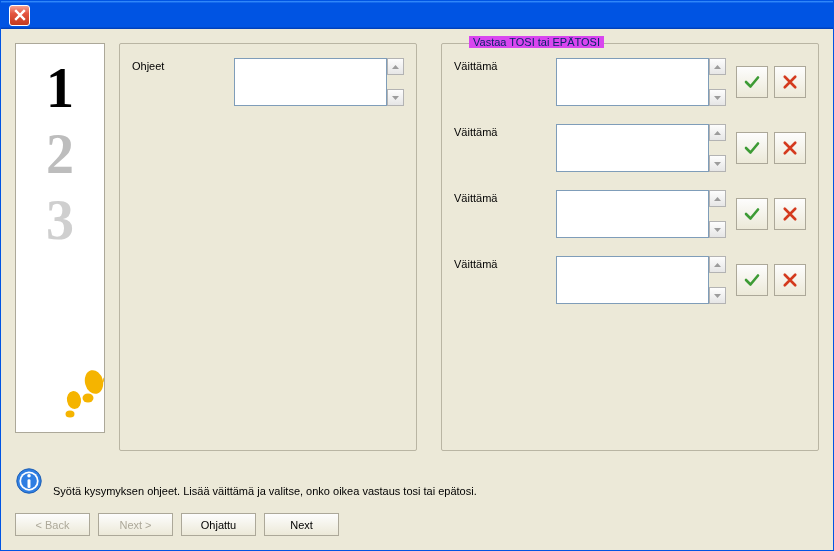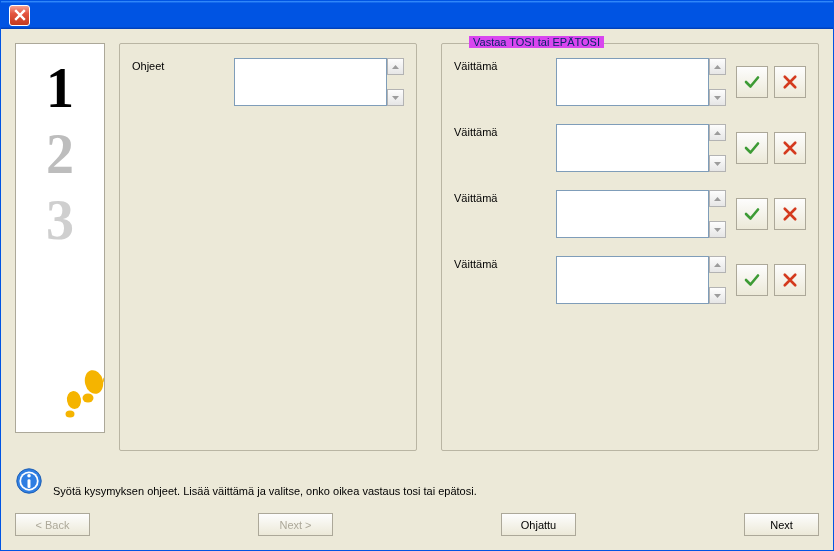--- a/index.html
+++ b/index.html
@@ -159,23 +159,23 @@
 .claim-row:last-child { margin-bottom: 0; }
 .info-row {
   display: flex;
   align-items: flex-end;
   gap: 10px;
   padding: 6px 14px 4px 14px;
 }
 .info-icon svg { width: 28px; height: 28px; }
 .footer {
   display: flex;
-  justify-content: space-between;
-  gap: 16px;
-  padding: 12px 14px 14px 14px;
+  justify-content: flex-start;
+  gap: 8px;
+  padding: 12px 22px 14px 14px;
 }
 .btn {
   min-width: 75px;
   height: 23px;
   border: 1px solid #aca899;
   background: linear-gradient(to bottom, #fdfdfd, #ece9d8);
   font-family: Tahoma, Arial, sans-serif;
   font-size: 11px;
   cursor: pointer;
   padding: 0 12px;

